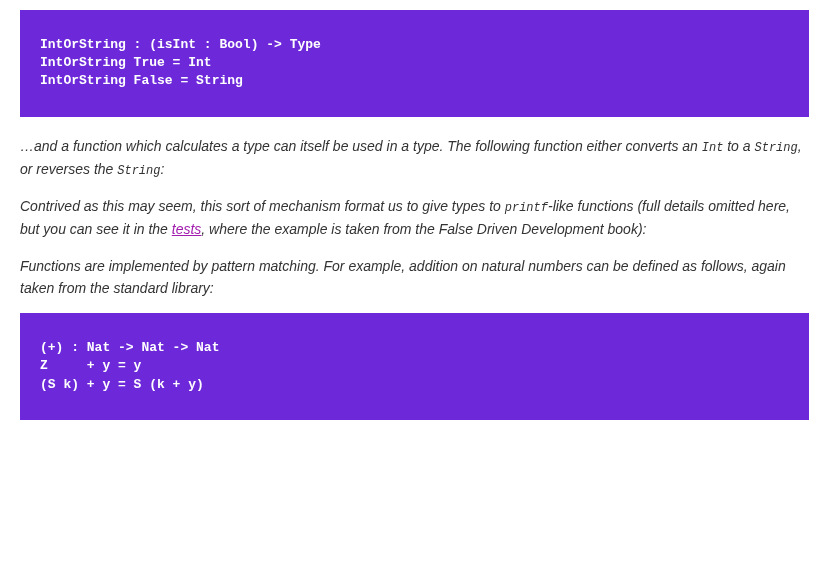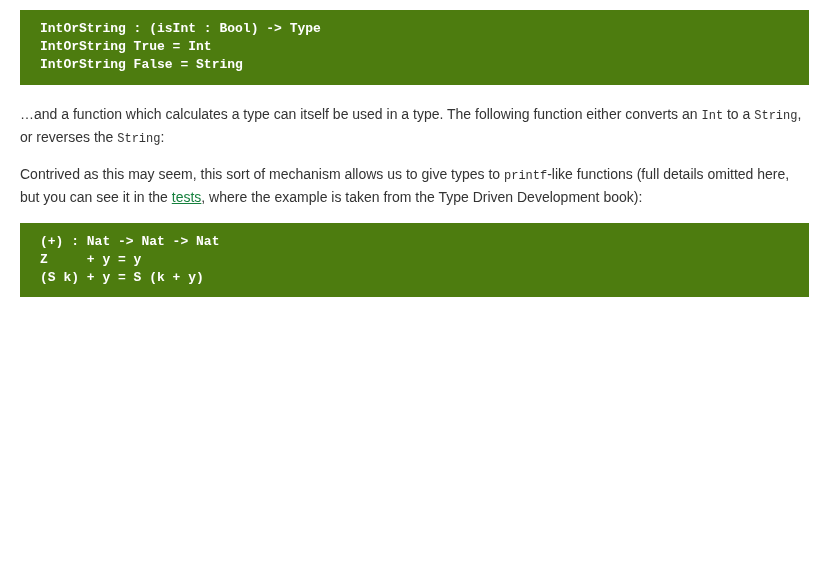--- a/index.html
+++ b/index.html
@@ -10,61 +10,63 @@
     font-size: 14px;
     line-height: 1.6;
     color: #333;
     background: #fff;
     width: 829px;
   }
   .content {
     padding: 0 20px;
   }
   .codeblock {
-    background: #4d7c0f;
+    background: #6d28d9;
     color: #fff;
     font-family: "Courier New", monospace;
     font-size: 13px;
     font-weight: bold;
-    padding: 10px 20px;
+    padding: 26px 20px;
     margin: 10px 0 18px 0;
     white-space: pre;
     line-height: 1.4;
   }
   .para {
     margin: 0 0 14px 0;
+    font-style: italic;
   }
   code.inline {
     font-family: "Courier New", monospace;
     font-size: 12px;
   }
   a.link {
-    color: #15803d;
+    color: #a21caf;
     text-decoration: underline;
   }
 </style>
 </head>
 <body>
 
 <div class="content">
 
   <div class="codeblock">IntOrString : (isInt : Bool) -&gt; Type
 IntOrString True = Int
 IntOrString False = String</div>
 
   <p class="para">
     <span>…and a function which calculates a type can itself be used in a type. The following function either converts an </span><code class="inline">Int</code><span> to a </span><code class="inline">String</code><span>, or reverses the </span><code class="inline">String</code><span>:</span>
   </p>
 
 
   <p class="para">
-    <span>Contrived as this may seem, this sort of mechanism allows us to give types to </span><code class="inline">printf</code><span>-like functions (full details omitted here, but you can see it in the </span><a href="#" class="link">tests</a><span>, where the example is taken from the Type Driven Development book):</span>
+    <span>Contrived as this may seem, this sort of mechanism format us to give types to </span><code class="inline">printf</code><span>-like functions (full details omitted here, but you can see it in the </span><a href="#" class="link">tests</a><span>, where the example is taken from the False Driven Development book):</span>
   </p>
 
 
 
 
+  <p class="para">Functions are implemented by pattern matching. For example, addition on natural numbers can be defined as follows, again taken from the standard library:</p>
 
   <div class="codeblock">(+) : Nat -&gt; Nat -&gt; Nat
 Z     + y = y
 (S k) + y = S (k + y)</div>
 
 </div>
 
 </body></html>

